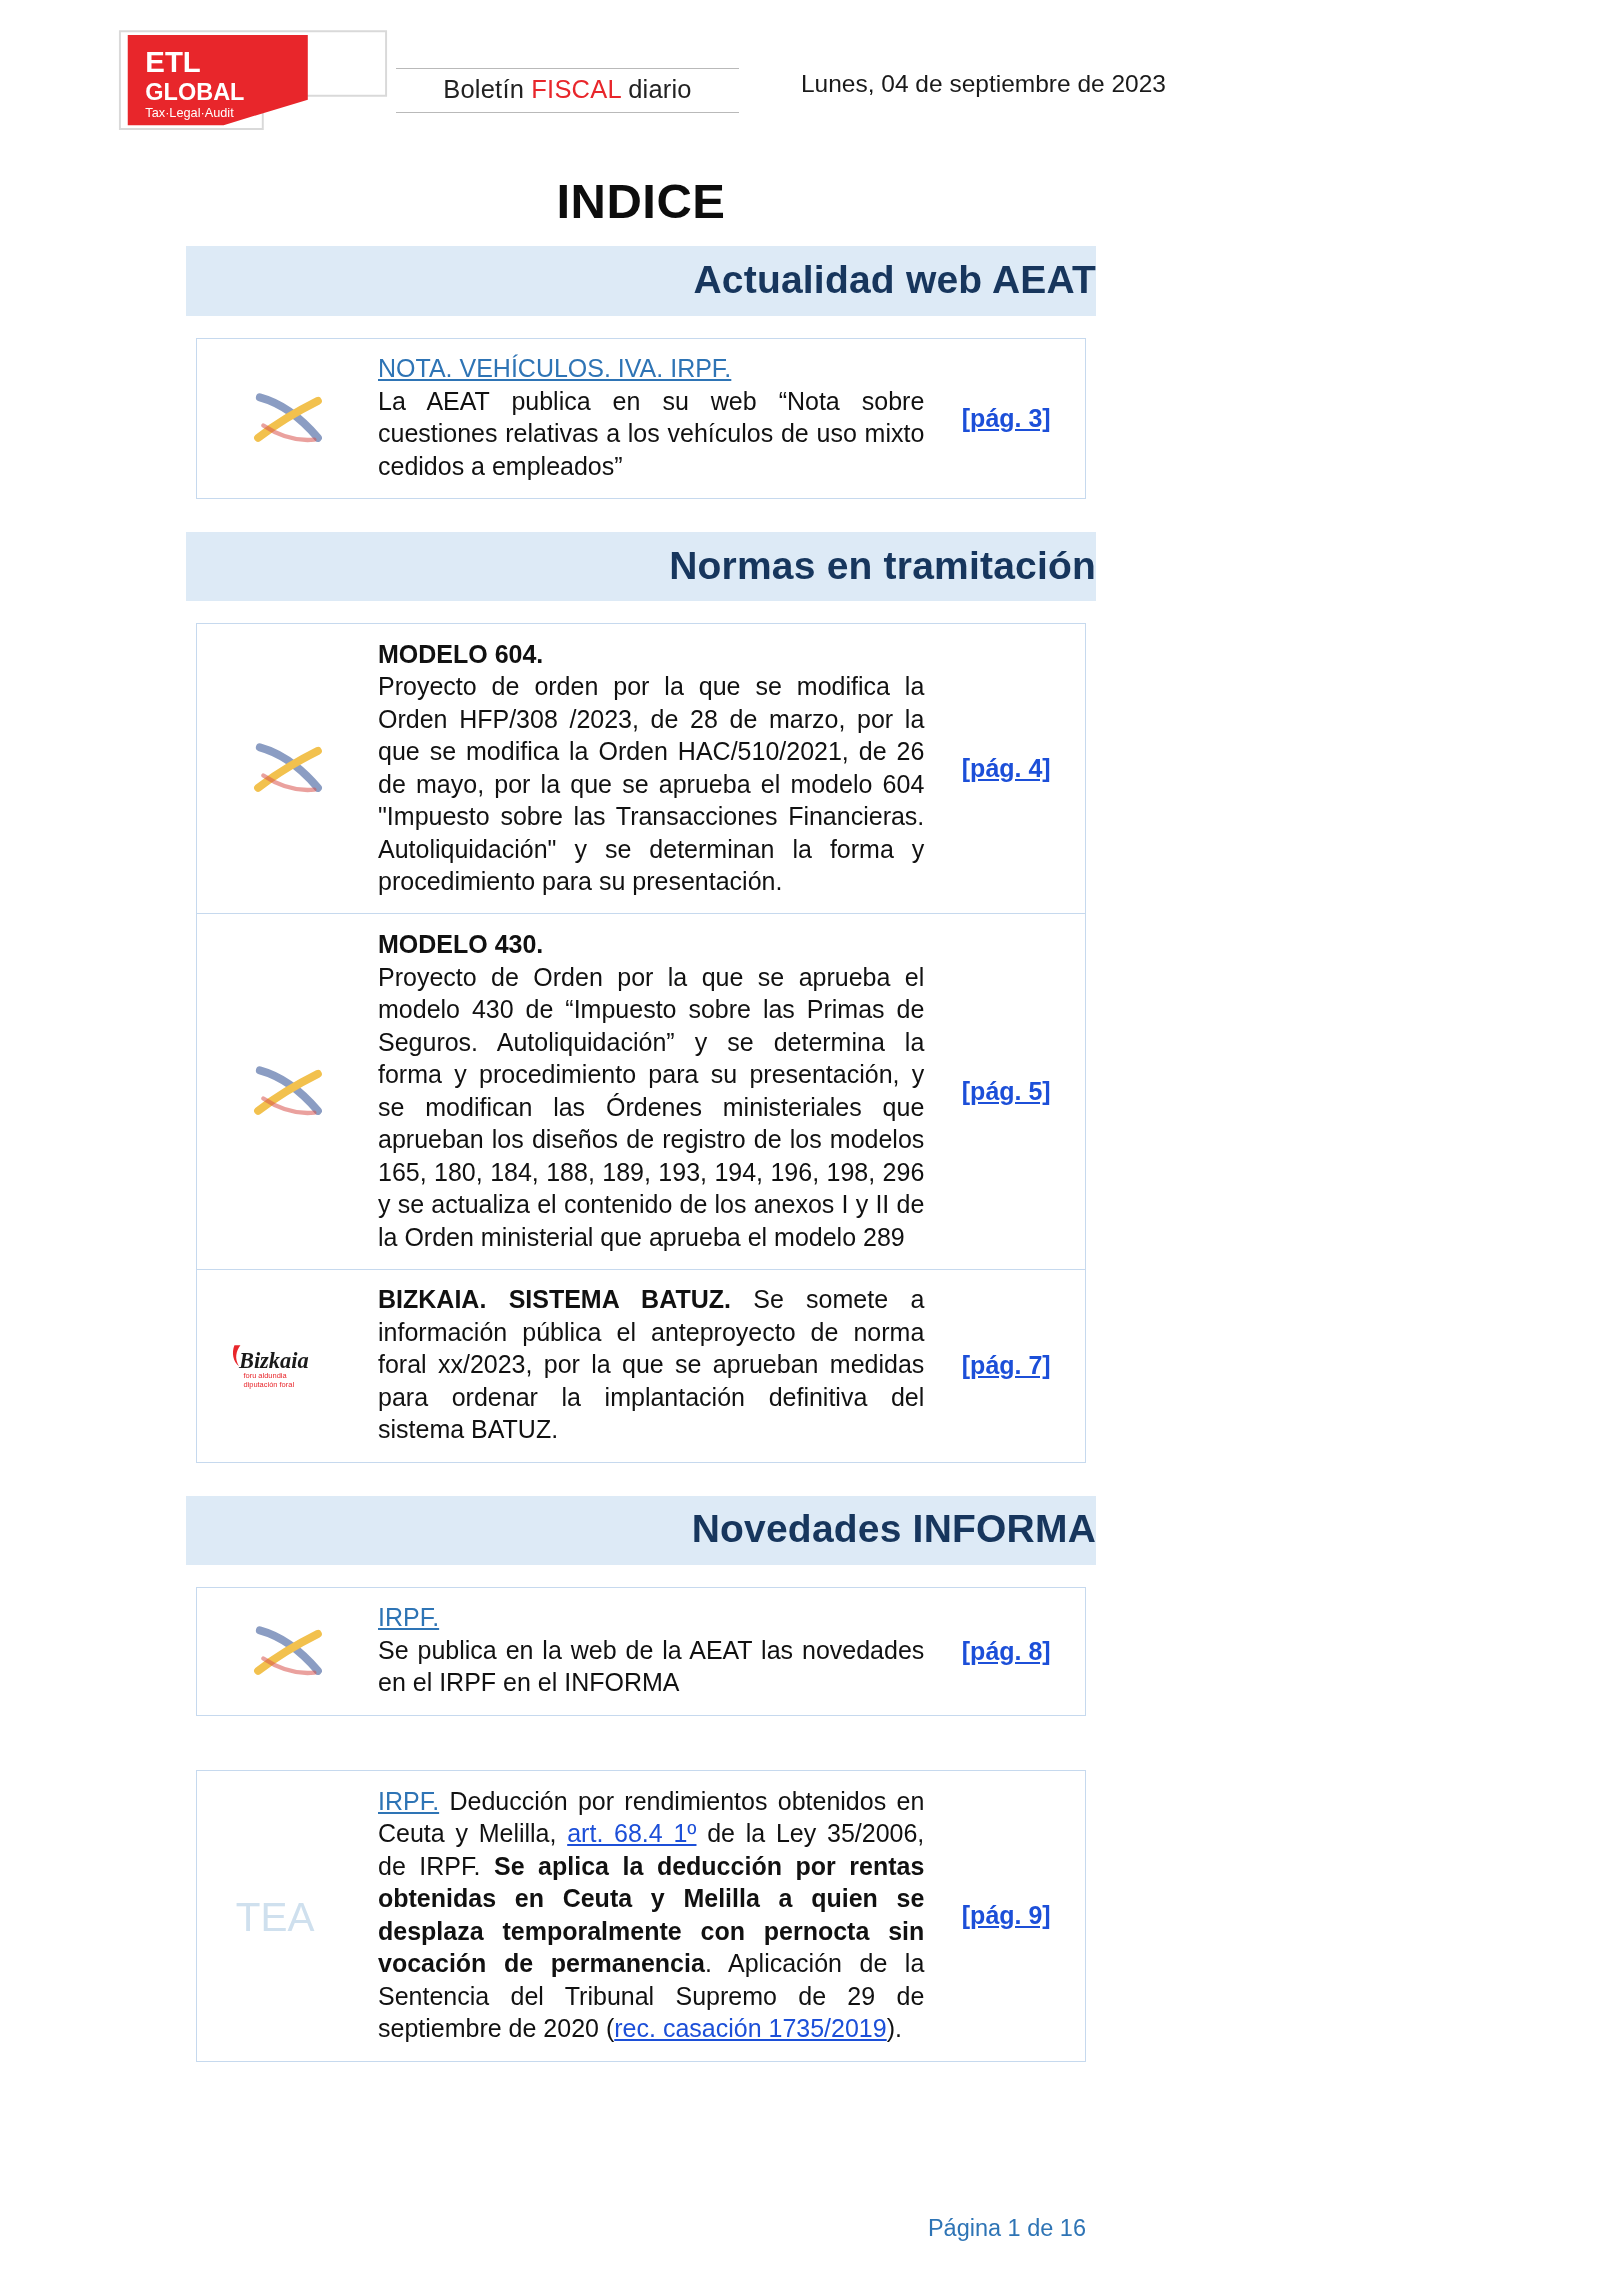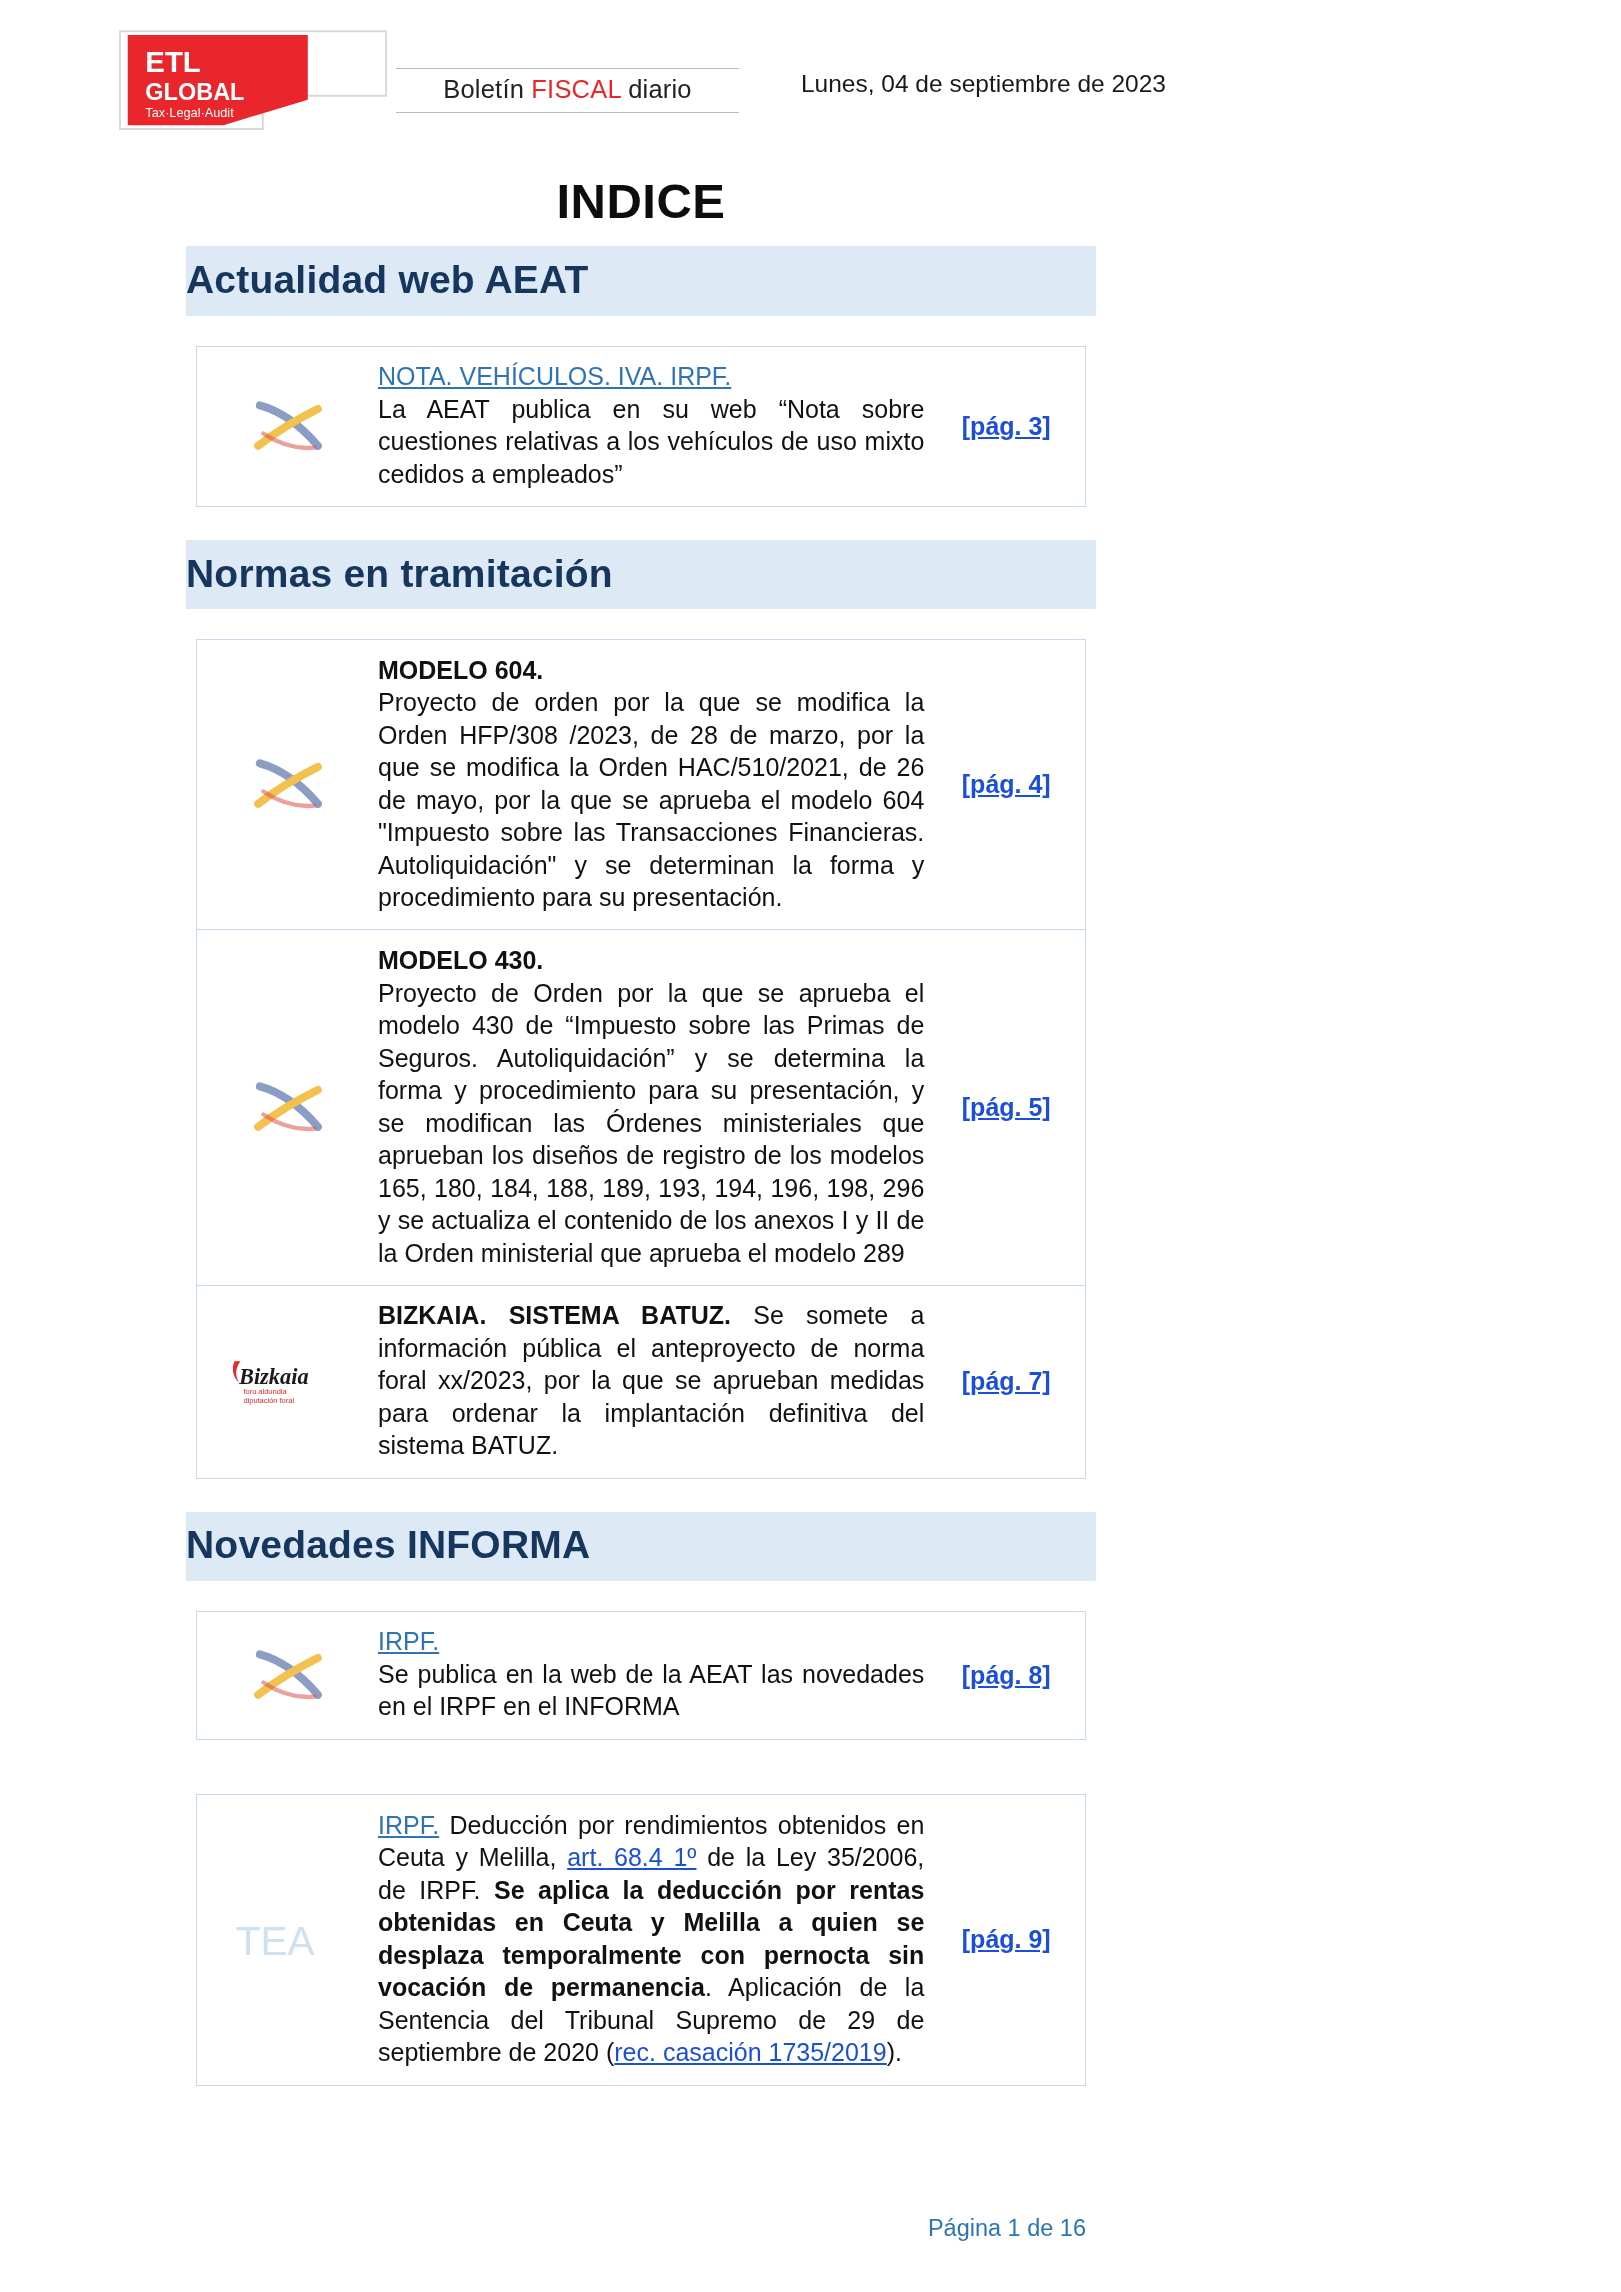--- a/index.html
+++ b/index.html
@@ -74,22 +74,22 @@
     font-size: 49px;
     font-weight: bold;
     letter-spacing: 0.5px;
     margin: 5.9px 0 17.6px 0;
     color: #0d0d0d;
   }
 
   
   .band {
     background: #ddeaf6;
-    margin: 0 186px 8px 186px;
-    text-align: left;
+    margin: 0 186px 0 186px;
+    text-align: right;
     font-size: 39px;
     font-weight: bold;
     color: #17365d;
     padding: 11.8px 0 13.7px 0;
     letter-spacing: 0.2px;
   }
 
   .band-spacer-top { height: 33px; }
   .band-spacer-bottom { height: 21.6px; }
 

